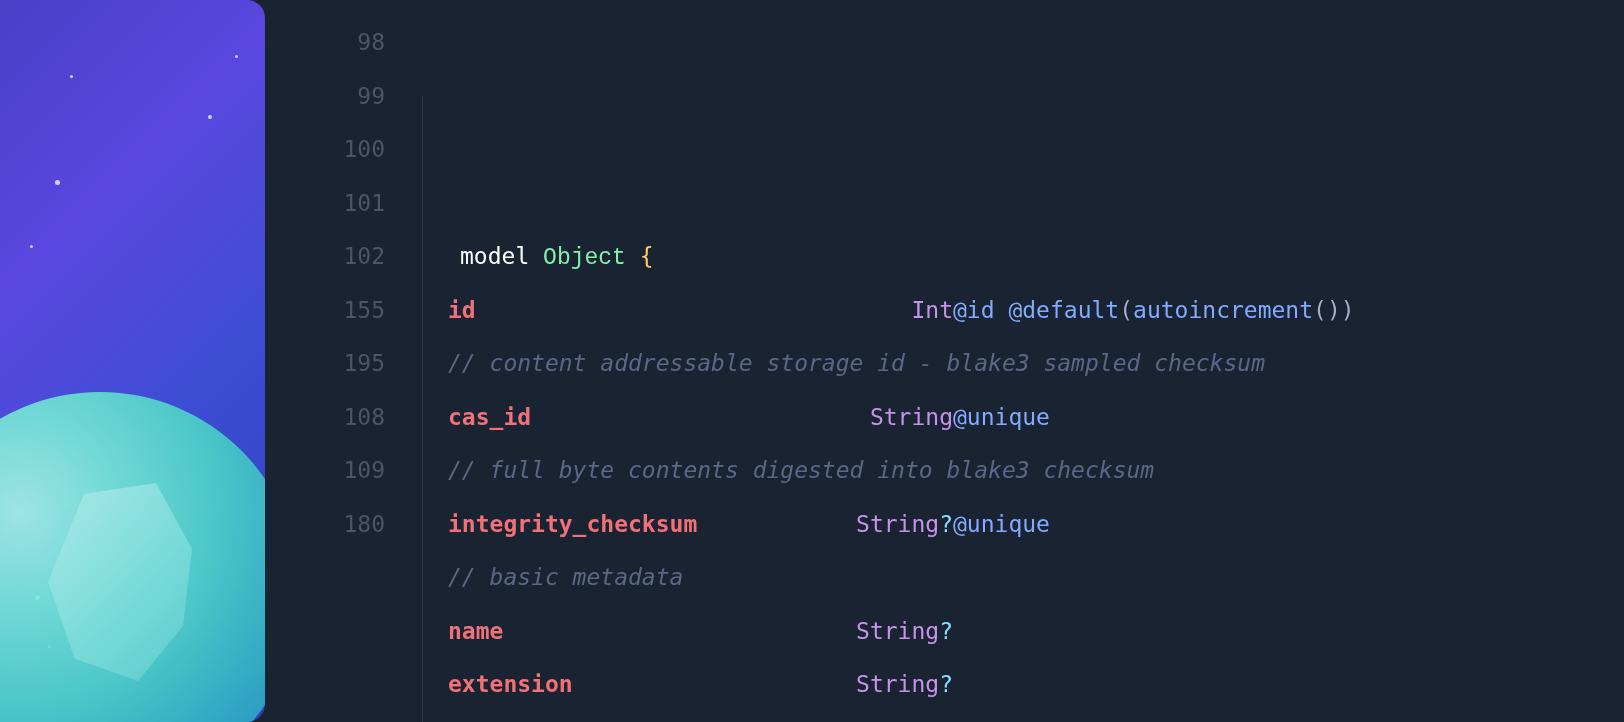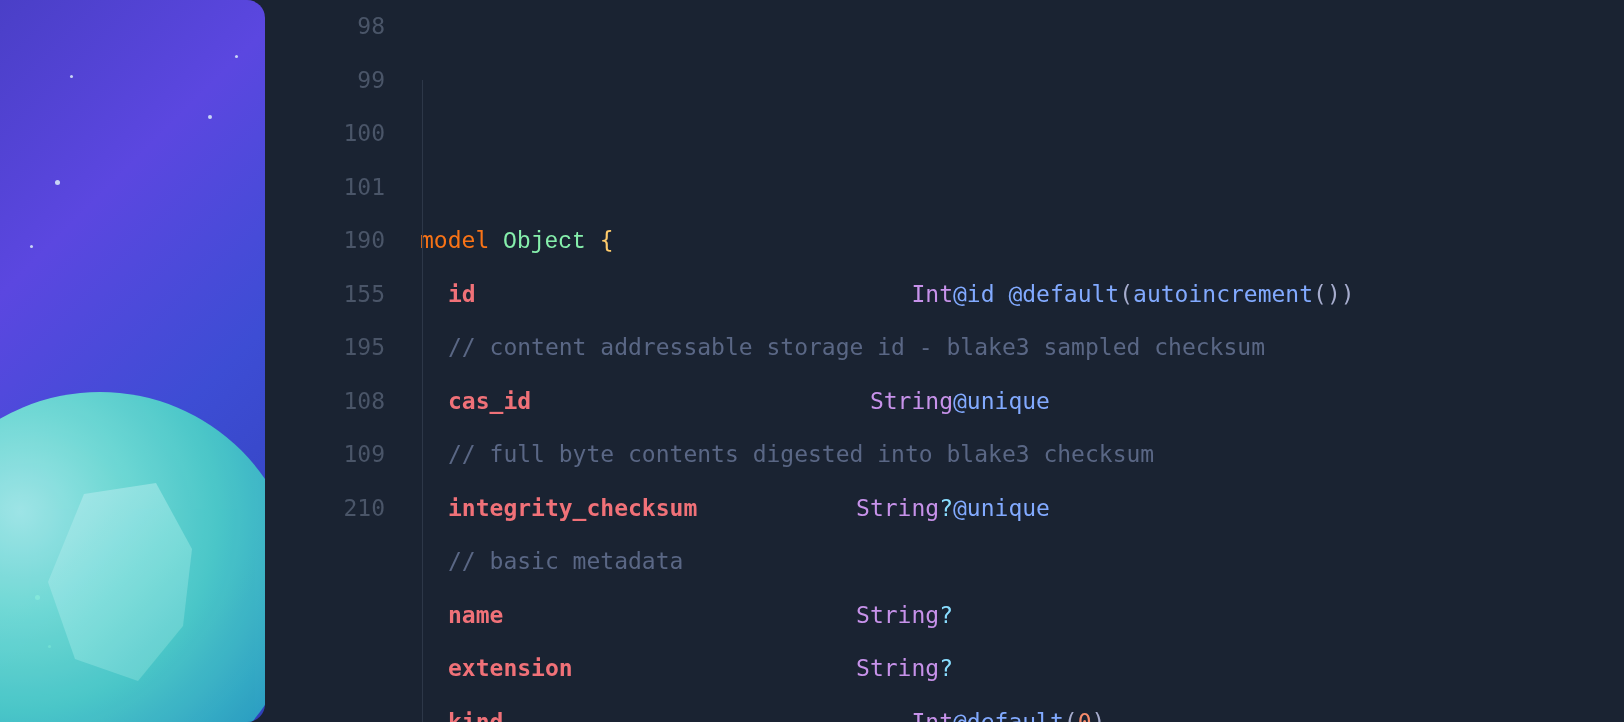--- a/index.html
+++ b/index.html
@@ -57,21 +57,21 @@
     .star.s4 { top: 245px; left: 30px; width: 3px; height: 3px; }
     .star.s5 { top: 595px; left: 35px; width: 5px; height: 5px; }
     .star.s6 { top: 645px; left: 48px; width: 3px; height: 3px; }
     .star.s7 { top: 75px; left: 70px; width: 3px; height: 3px; }
 
     .editor {
       flex: 1;
       background: #1a2332;
       display: flex;
       height: 100%;
-      padding-top: 0;
+      padding-top: 16px;
     }
     .gutter {
       width: 155px;
       text-align: right;
       padding-right: 35px;
       color: #4a5568;
       font-size: 23px;
       line-height: 53.5px;
       user-select: none;
     }
@@ -91,31 +91,31 @@
       background: #2d3748;
     }
     .line {
       display: block;
       height: 53.5px;
     }
     .indent {
       display: inline-block;
       width: 28px;
     }
-    .tok-keyword { color: #f97316; }
+    .tok-keyword { color: #ffffff; margin-left: 40px; }
     .tok-class { color: #86efac; font-family: Liberation Mono, monospace; }
     .tok-brace { color: #ffcb6b; }
     .tok-field { color: #f07178; font-weight: bold; }
     .tok-type { color: #c792ea; }
     .tok-question { color: #89ddff; }
     .tok-attr { color: #82aaff; }
     .tok-punct { color: #a6accd; }
     .tok-func { color: #82aaff; }
     .tok-number { color: #f78c6c; }
-    .tok-comment { color: #5a6785; }
+    .tok-comment { color: #5a6785; font-style: italic; }
     .col-field { display: inline-block; width: 330px; }
     .col-type { display: inline-block; width: 175px; text-align: right; }
   </style>
 </head>
 <body>
 
 <div class="sidebar-bg">
   <div class="star s1"></div>
   <div class="star s2"></div>
   <div class="star s3"></div>
@@ -125,23 +125,23 @@
   <div class="star s7"></div>
   <div class="planet"></div>
 </div>
 
 <div class="editor">
   <div class="gutter">
       <div class="line">98</div>
       <div class="line">99</div>
       <div class="line">100</div>
       <div class="line">101</div>
-      <div class="line">190</div>
+      <div class="line">102</div>
       <div class="line">155</div>
       <div class="line">195</div>
       <div class="line">108</div>
       <div class="line">109</div>
-      <div class="line">210</div>
+      <div class="line">180</div>
     </div>
   <div class="code">
     <div class="indent-guide"></div>
   <div class="line">&nbsp;</div><div class="line"><span class="tok-keyword">model</span><span> </span><span class="tok-class">Object</span><span> </span><span class="tok-brace">{</span></div><div class="line"><span class="indent"></span><span class="col-field"><span class="tok-field">id</span></span><span class="col-type"><span class="tok-type">Int</span></span><span class="tok-attr">@id</span><span> </span><span class="tok-attr">@default</span><span class="tok-punct">(</span><span class="tok-func">autoincrement</span><span class="tok-punct">())</span></div><div class="line"><span class="indent"></span><span class="tok-comment">// content addressable storage id - blake3 sampled checksum</span></div><div class="line"><span class="indent"></span><span class="col-field"><span class="tok-field">cas_id</span></span><span class="col-type"><span class="tok-type">String</span></span><span class="tok-attr">@unique</span></div><div class="line"><span class="indent"></span><span class="tok-comment">// full byte contents digested into blake3 checksum</span></div><div class="line"><span class="indent"></span><span class="col-field"><span class="tok-field">integrity_checksum</span></span><span class="col-type"><span class="tok-type">String</span><span class="tok-question">?</span></span><span class="tok-attr">@unique</span></div><div class="line"><span class="indent"></span><span class="tok-comment">// basic metadata</span></div><div class="line"><span class="indent"></span><span class="col-field"><span class="tok-field">name</span></span><span class="col-type"><span class="tok-type">String</span><span class="tok-question">?</span></span></div><div class="line"><span class="indent"></span><span class="col-field"><span class="tok-field">extension</span></span><span class="col-type"><span class="tok-type">String</span><span class="tok-question">?</span></span></div><div class="line"><span class="indent"></span><span class="col-field"><span class="tok-field">kind</span></span><span class="col-type"><span class="tok-type">Int</span></span><span class="tok-attr">@default</span><span class="tok-punct">(</span><span class="tok-number">0</span><span class="tok-punct">)</span></div></div>
 </div>
 
 </body></html>

